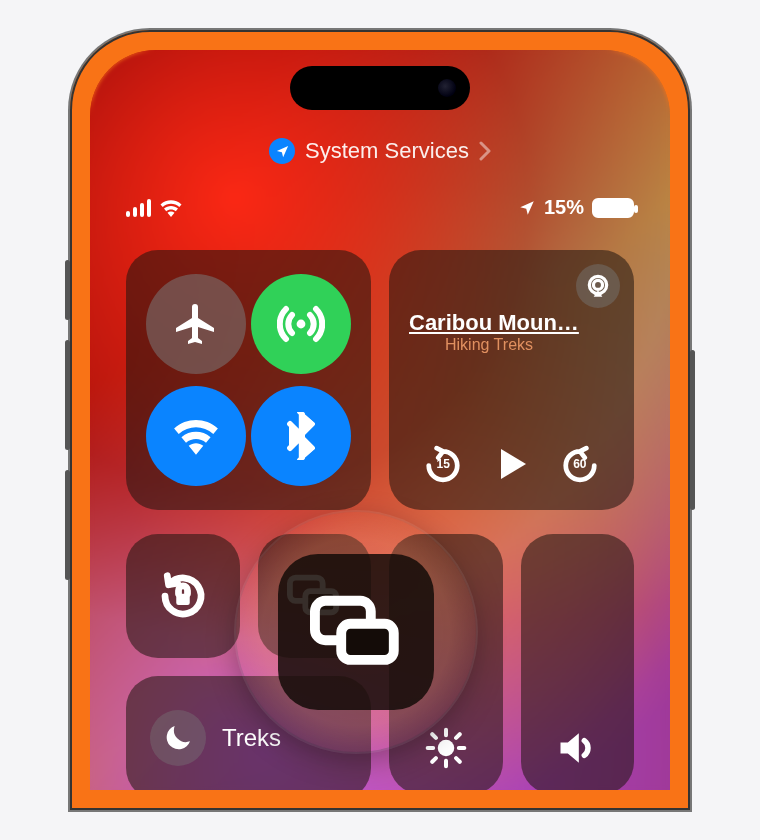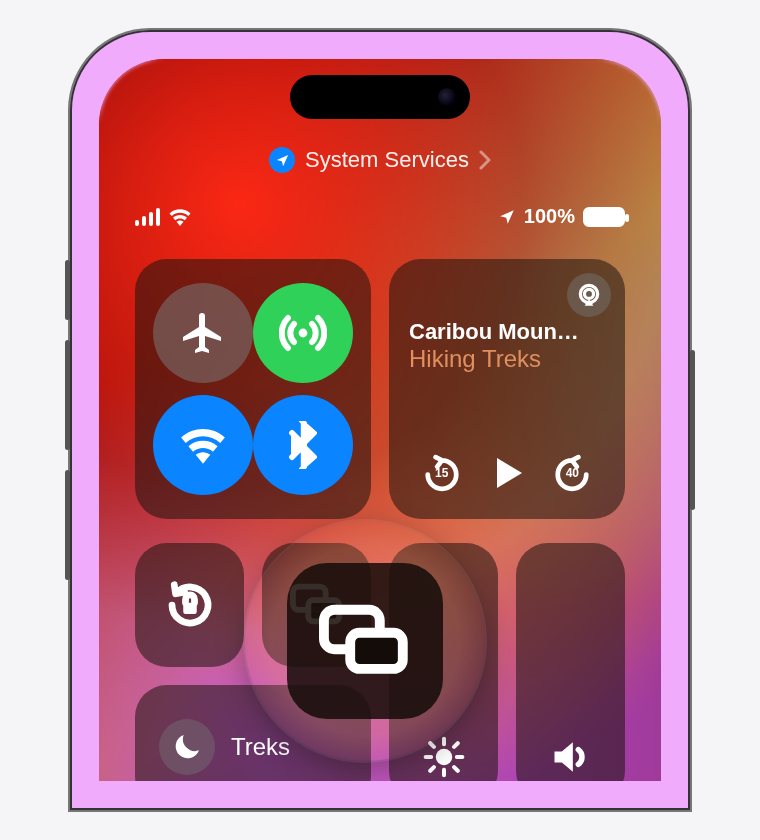--- a/index.html
+++ b/index.html
@@ -9,23 +9,23 @@
     background: #f5f5f7;
     display: flex;
     align-items: center;
     justify-content: center;
     font-family: -apple-system, "Helvetica Neue", Helvetica, Arial, sans-serif;
     overflow: hidden;
   }
   .phone {
     width: 620px;
     height: 780px;
-    background: #f0abfc;
+    background: #f97316;
     border-radius: 80px 80px 0 0;
-    padding: 29px;
+    padding: 20px;
     position: relative;
     box-shadow: 0 0 0 2px #777, inset 0 0 0 2px #333;
   }
   .side-btn { position: absolute; background:#555; border-radius:4px; }
   .vol1 { left:-5px; top:230px; width:5px; height:60px; }
   .vol2 { left:-5px; top:310px; width:5px; height:110px; }
   .vol3 { left:-5px; top:440px; width:5px; height:110px; }
   .pwr  { right:-5px; top:320px; width:5px; height:160px; }
 
   .screen {
@@ -138,22 +138,22 @@
     grid-column:2; grid-row: 1 / span 2; height: 260px;
     padding: 18px 20px;
     display:flex; flex-direction:column;
   }
   .airplay-corner{
     position:absolute; top:14px; right:14px;
     width:44px;height:44px;border-radius:50%;
     background: rgba(120,120,120,0.45);
     display:flex;align-items:center;justify-content:center;
   }
-  .media-title { margin-top:42px; font-size:22px; font-weight:600; white-space:nowrap; overflow:hidden; text-overflow:ellipsis;}
-  .media-sub { font-size:24px; color:#e09060;}
+  .media-title { margin-top:42px; font-size:22px; font-weight:600; white-space:nowrap; overflow:hidden; text-overflow:ellipsis;text-decoration:underline;}
+  .media-sub { font-size:16px; color:#e09060;margin-left:36px;}
   .media-controls { margin-top:auto; display:flex; align-items:center; justify-content:space-around; padding-bottom:8px;}
   .skip-wrap{position:relative;width:40px;height:40px;display:flex;align-items:center;justify-content:center;}
   .skip-num{position:absolute;font-size:12px;font-weight:700;}
 
   .row3 { grid-column:1; grid-row:3; display:flex; gap:18px;}
   .square { flex:1; background: rgba(30,20,15,0.55); border-radius:32px; display:flex;align-items:center;justify-content:center;}
 
   .sliders {
     grid-column:2; grid-row: 3 / span 2; height: 260px;
     display:flex; gap:18px; background:none;
@@ -238,21 +238,21 @@
               <path class="icon-white" d="M12 18 L8.5 13.7 C10.6 12 13.4 12 15.5 13.7 Z M5 9.6 C9 6.1 15 6.1 19 9.6 L16.8 12.2 C14 9.9 10 9.9 7.2 12.2 Z M1.5 5.4 C7.5 0 16.5 0 22.5 5.4 L20.3 8 C15.5 3.8 8.5 3.8 3.7 8 Z"></path>
             </svg>
         </span>
       </div>
       <div class="status-right">
         <span>
           <svg width="18" height="18" viewBox="0 0 24 24">
               <path class="icon-white" d="M3 11 L21 3 L13 21 L11 13 Z"></path>
             </svg>
         </span>
-        <span>100%</span>
+        <span>15%</span>
         <span class="battery"></span>
       </div>
     </div>
 
     <div class="grid">
 
       <div class="module conn">
         <div class="round grey">
           <svg width="48" height="48" viewBox="0 0 24 24">
               <path class="icon-white" d="M21 16v-2l-8-5V3.5a1.5 1.5 0 0 0-3 0V9l-8 5v2l8-2.5V19l-2 1.5V22l3.5-1 3.5 1v-1.5L13 19v-5.5l8 2.5z"></path>
@@ -297,21 +297,21 @@
           </div>
           <div>
             <svg width="40" height="40" viewBox="0 0 24 24">
                 <path class="icon-white" d="M6 3 L21 12 L6 21 Z"></path>
               </svg>
           </div>
           <div class="skip-wrap">
             <svg width="38" height="38" viewBox="0 0 24 24">
                 <path class="icon-stroke" stroke-width="2" d="M12 4 a9 9 0 1 0 9 9 M12 4 L16 2 M12 4 L15 8"></path>
               </svg>
-            <span class="skip-num">40</span>
+            <span class="skip-num">60</span>
           </div>
         </div>
       </div>
 
       <div class="row3">
         <div class="square">
           <svg width="54" height="54" viewBox="0 0 24 24">
             <path class="icon-stroke" stroke-width="2" d="M4 12 a8 8 0 1 0 2 -5.3"></path>
             <path class="icon-stroke" stroke-width="2" d="M5 3 L5.6 7 L9.6 6.3"></path>
             <rect x="9" y="11" width="6" height="5" rx="1" fill="#fff"></rect>

